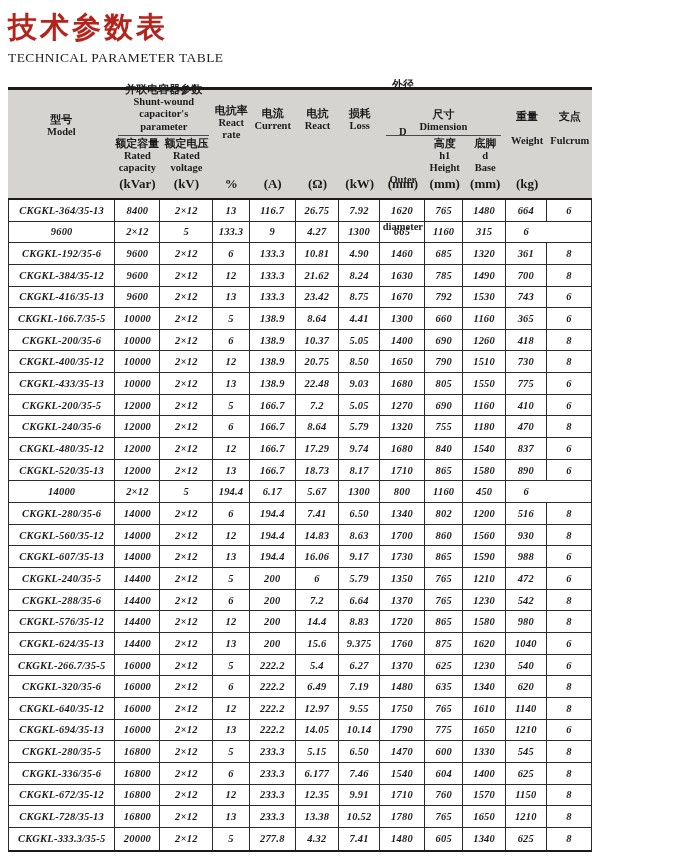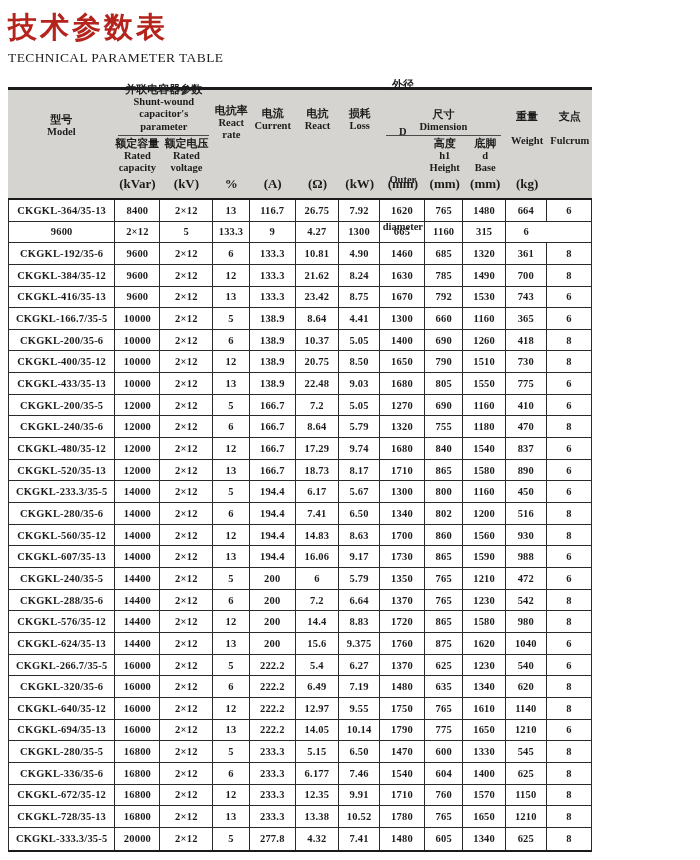--- a/index.html
+++ b/index.html
@@ -41,21 +41,21 @@
   .h-fulcrum{grid-column:12;grid-row:1/3;padding-bottom:8px;}
   .unit{grid-row:3;display:flex;align-items:center;justify-content:center;
         font-weight:bold;font-size:13px;align-self:start;}
   .u-capacity{grid-column:2;} .u-voltage{grid-column:3;} .u-reactrate{grid-column:4;}
   .u-current{grid-column:5;} .u-react{grid-column:6;} .u-loss{grid-column:7;}
   .u-outer{grid-column:8;} .u-height{grid-column:9;} .u-base{grid-column:10;}
   .u-weight{grid-column:11;}
 
   .tbody{border-left:1px solid #2b2b2b;border-right:1px solid #2b2b2b;
          border-bottom:2px solid #1a1a1a;}
-  .trow{height:21.66px;box-sizing:border-box;border-bottom:1px solid #2b2b2b;}
+  .trow{height:21.66px;box-sizing:border-box;border-bottom:1px solid #2b2b2b;font-style:italic;}
   .trow:last-child{border-bottom:none;}
   .td{display:flex;align-items:center;justify-content:center;font-weight:bold;
       font-size:10.5px;letter-spacing:0.2px;border-right:1px solid #2b2b2b;
       overflow:hidden;white-space:nowrap;}
   .td:last-child{border-right:none;}
 </style>
 </head>
 <body>
 
 <div class="page">
@@ -332,21 +332,20 @@
     <div class="td">166.7</div>
     <div class="td">18.73</div>
     <div class="td">8.17</div>
     <div class="td">1710</div>
     <div class="td">865</div>
     <div class="td">1580</div>
     <div class="td">890</div>
     <div class="td">6</div>
   </div>
         <div class="trow">
-    <div class="td">CKGKL-233.3/35-5</div>
     <div class="td">14000</div>
     <div class="td">2×12</div>
     <div class="td">5</div>
     <div class="td">194.4</div>
     <div class="td">6.17</div>
     <div class="td">5.67</div>
     <div class="td">1300</div>
     <div class="td">800</div>
     <div class="td">1160</div>
     <div class="td">450</div>

